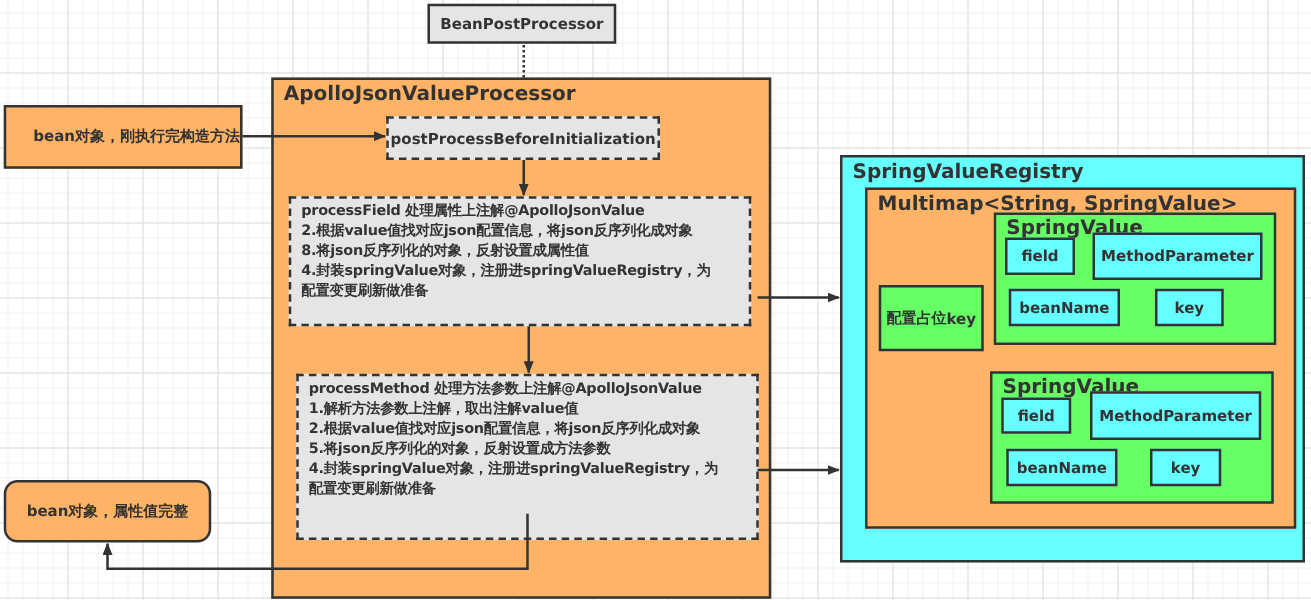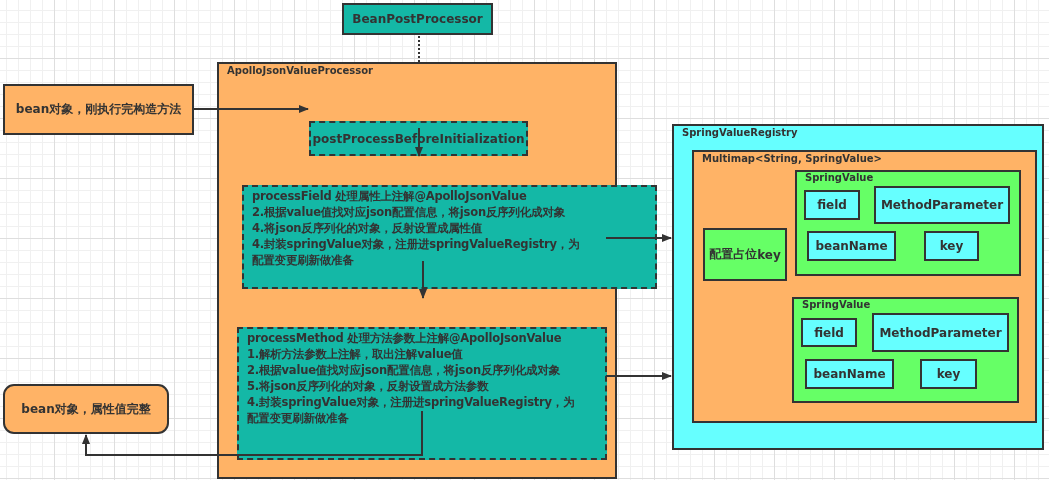--- a/index.html
+++ b/index.html
@@ -10,58 +10,58 @@
         linear-gradient(to right, #dedede 1px, transparent 1px),
         linear-gradient(to bottom, #dedede 1px, transparent 1px),
         linear-gradient(to right, #f0f0f0 1px, transparent 1px),
         linear-gradient(to bottom, #f0f0f0 1px, transparent 1px);
       background-size: 60px 60px, 60px 60px, 12px 12px, 12px 12px;
       background-position: -6px -2px, -6px -2px, -6px -2px, -6px -2px;
       font-family: "DejaVu Sans", "Liberation Sans", sans-serif;
       color: #333333;
     }
     .box { position: absolute; box-sizing: border-box; border: 2px solid #333333; }
-    .dashed { border: 2px dashed #333333; margin-top: 28px; }
+    .dashed { border: 2px dashed #333333; }
     .orange { background: #ffb366; }
-    .gray { background: #14b8a6; }
+    .gray { background: #e5e5e5; }
     .cyan { background: #66ffff; }
     .green { background: #66ff66; }
     .center { display: flex; align-items: center; justify-content: center; text-align: center; }
-    .title { position: absolute; font-weight: bold; font-size: 10px; white-space: nowrap; }
+    .title { position: absolute; font-weight: bold; font-size: 16px; white-space: nowrap; }
     .lbl { font-weight: bold; font-size: 12px; white-space: nowrap; }
     .lines { font-weight: bold; font-size: 11.5px; line-height: 16px; padding: 1px 8px; white-space: nowrap; letter-spacing: -0.2px; }
     svg.wires { position: absolute; left: 0; top: 0; width: 1049px; height: 480px; pointer-events: none; }
   </style>
 </head>
 <body>
 
 <div class="box gray center" style="left:342px; top:3px; width:151px; height:32px;">
   <span class="lbl">BeanPostProcessor</span>
 </div>
 
-<div class="box orange center" style="left:3px; top:84px; width:191px; height:51px;">
+<div class="box orange center" style="left:3px; top:84px; width:191px; height:51px;justify-content:flex-end;">
   <span class="lbl">bean对象，刚执行完构造方法</span>
 </div>
 
 <div class="box orange center" style="left:3px; top:384px; width:166px; height:50px;border-radius:11px;">
   <span class="lbl">bean对象，属性值完整</span>
 </div>
 
 <div class="box orange" style="left:217px; top:62px; width:400px; height:417px;">
   <div class="title" style="left:8px; top:1px;">ApolloJsonValueProcessor</div>
 </div>
 
 <div class="box dashed gray center" style="left:309px; top:93px; width:219px; height:35px;">
   <span class="lbl">postProcessBeforeInitialization</span>
 </div>
 
-<div class="box dashed gray lines" style="left:242px; top:157px; width:415px; height:104px;">
+<div class="box dashed gray lines" style="left:231px; top:157px; width:370px; height:104px;">
   <div>processField 处理属性上注解@ApolloJsonValue</div>
   <div>2.根据value值找对应json配置信息，将json反序列化成对象</div>
-  <div>4.将json反序列化的对象，反射设置成属性值</div>
+  <div>8.将json反序列化的对象，反射设置成属性值</div>
   <div>4.封装springValue对象，注册进springValueRegistry，为</div>
   <div>配置变更刷新做准备</div>
 </div>
 
 <div class="box dashed gray lines" style="left:237px; top:299px; width:370px; height:133px;">
   <div>processMethod 处理方法参数上注解@ApolloJsonValue</div>
   <div>1.解析方法参数上注解，取出注解value值</div>
   <div>2.根据value值找对应json配置信息，将json反序列化成对象</div>
   <div>5.将json反序列化的对象，反射设置成方法参数</div>
   <div>4.封装springValue对象，注册进springValueRegistry，为</div>

